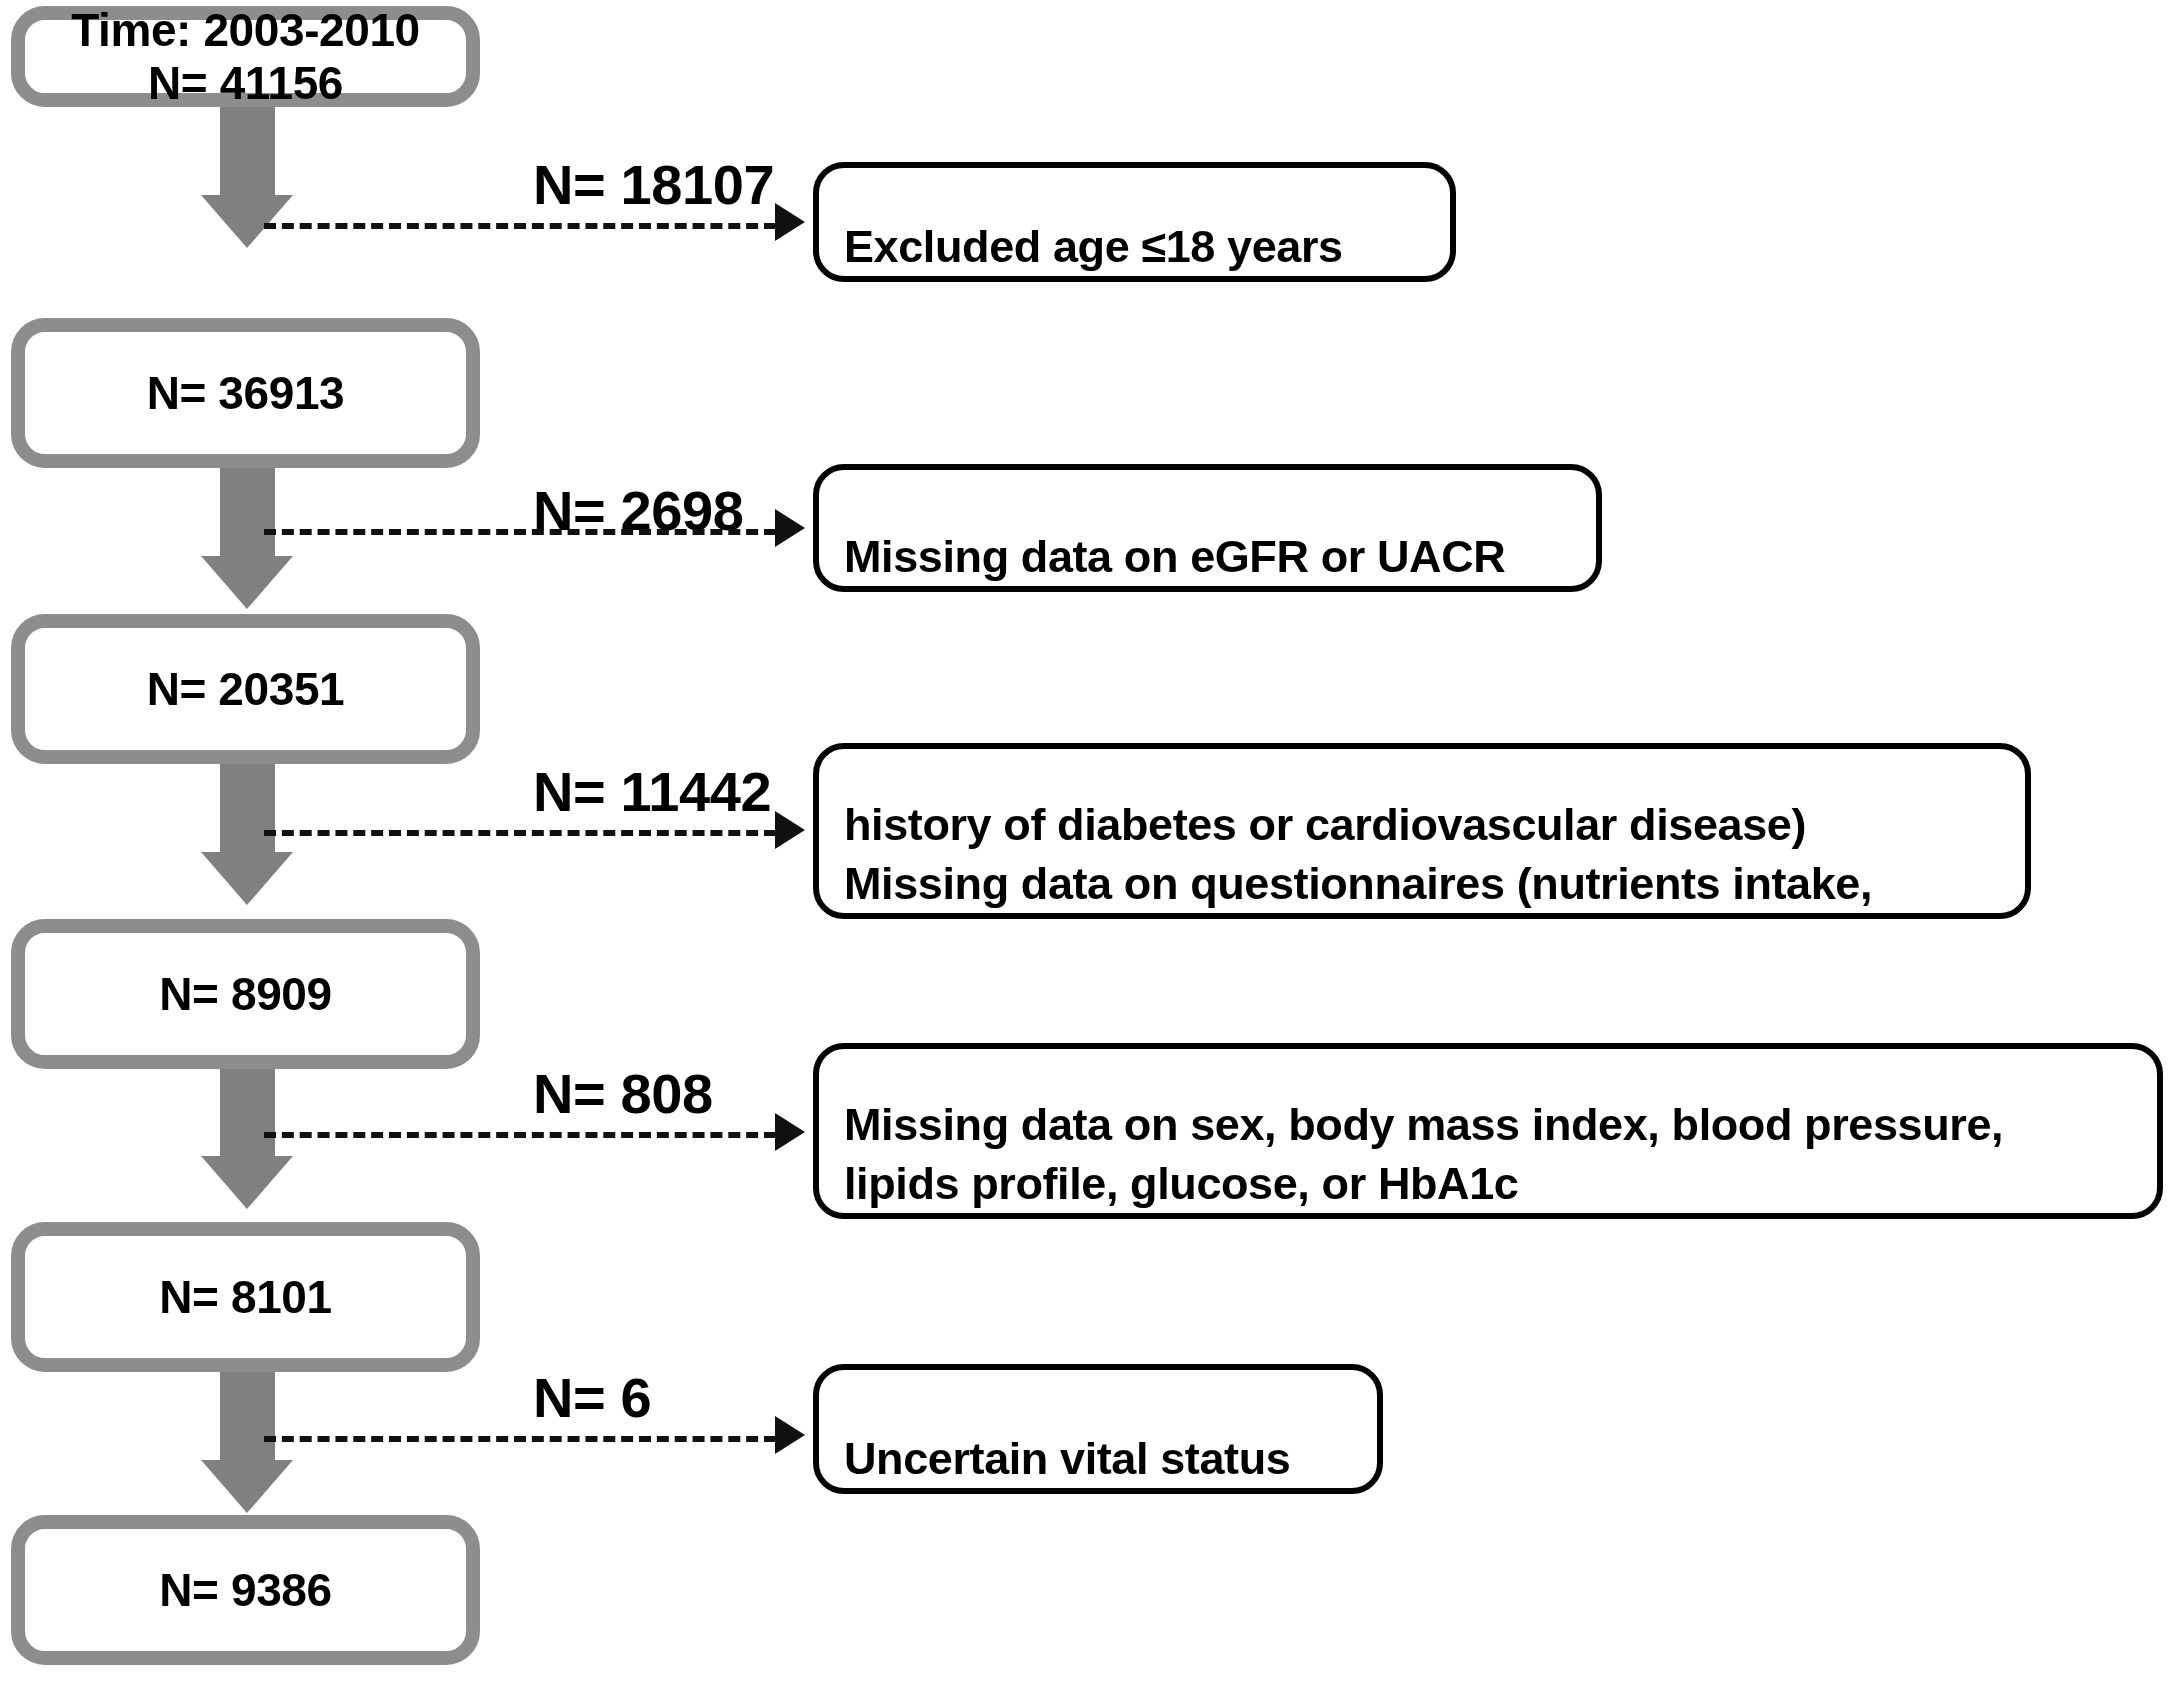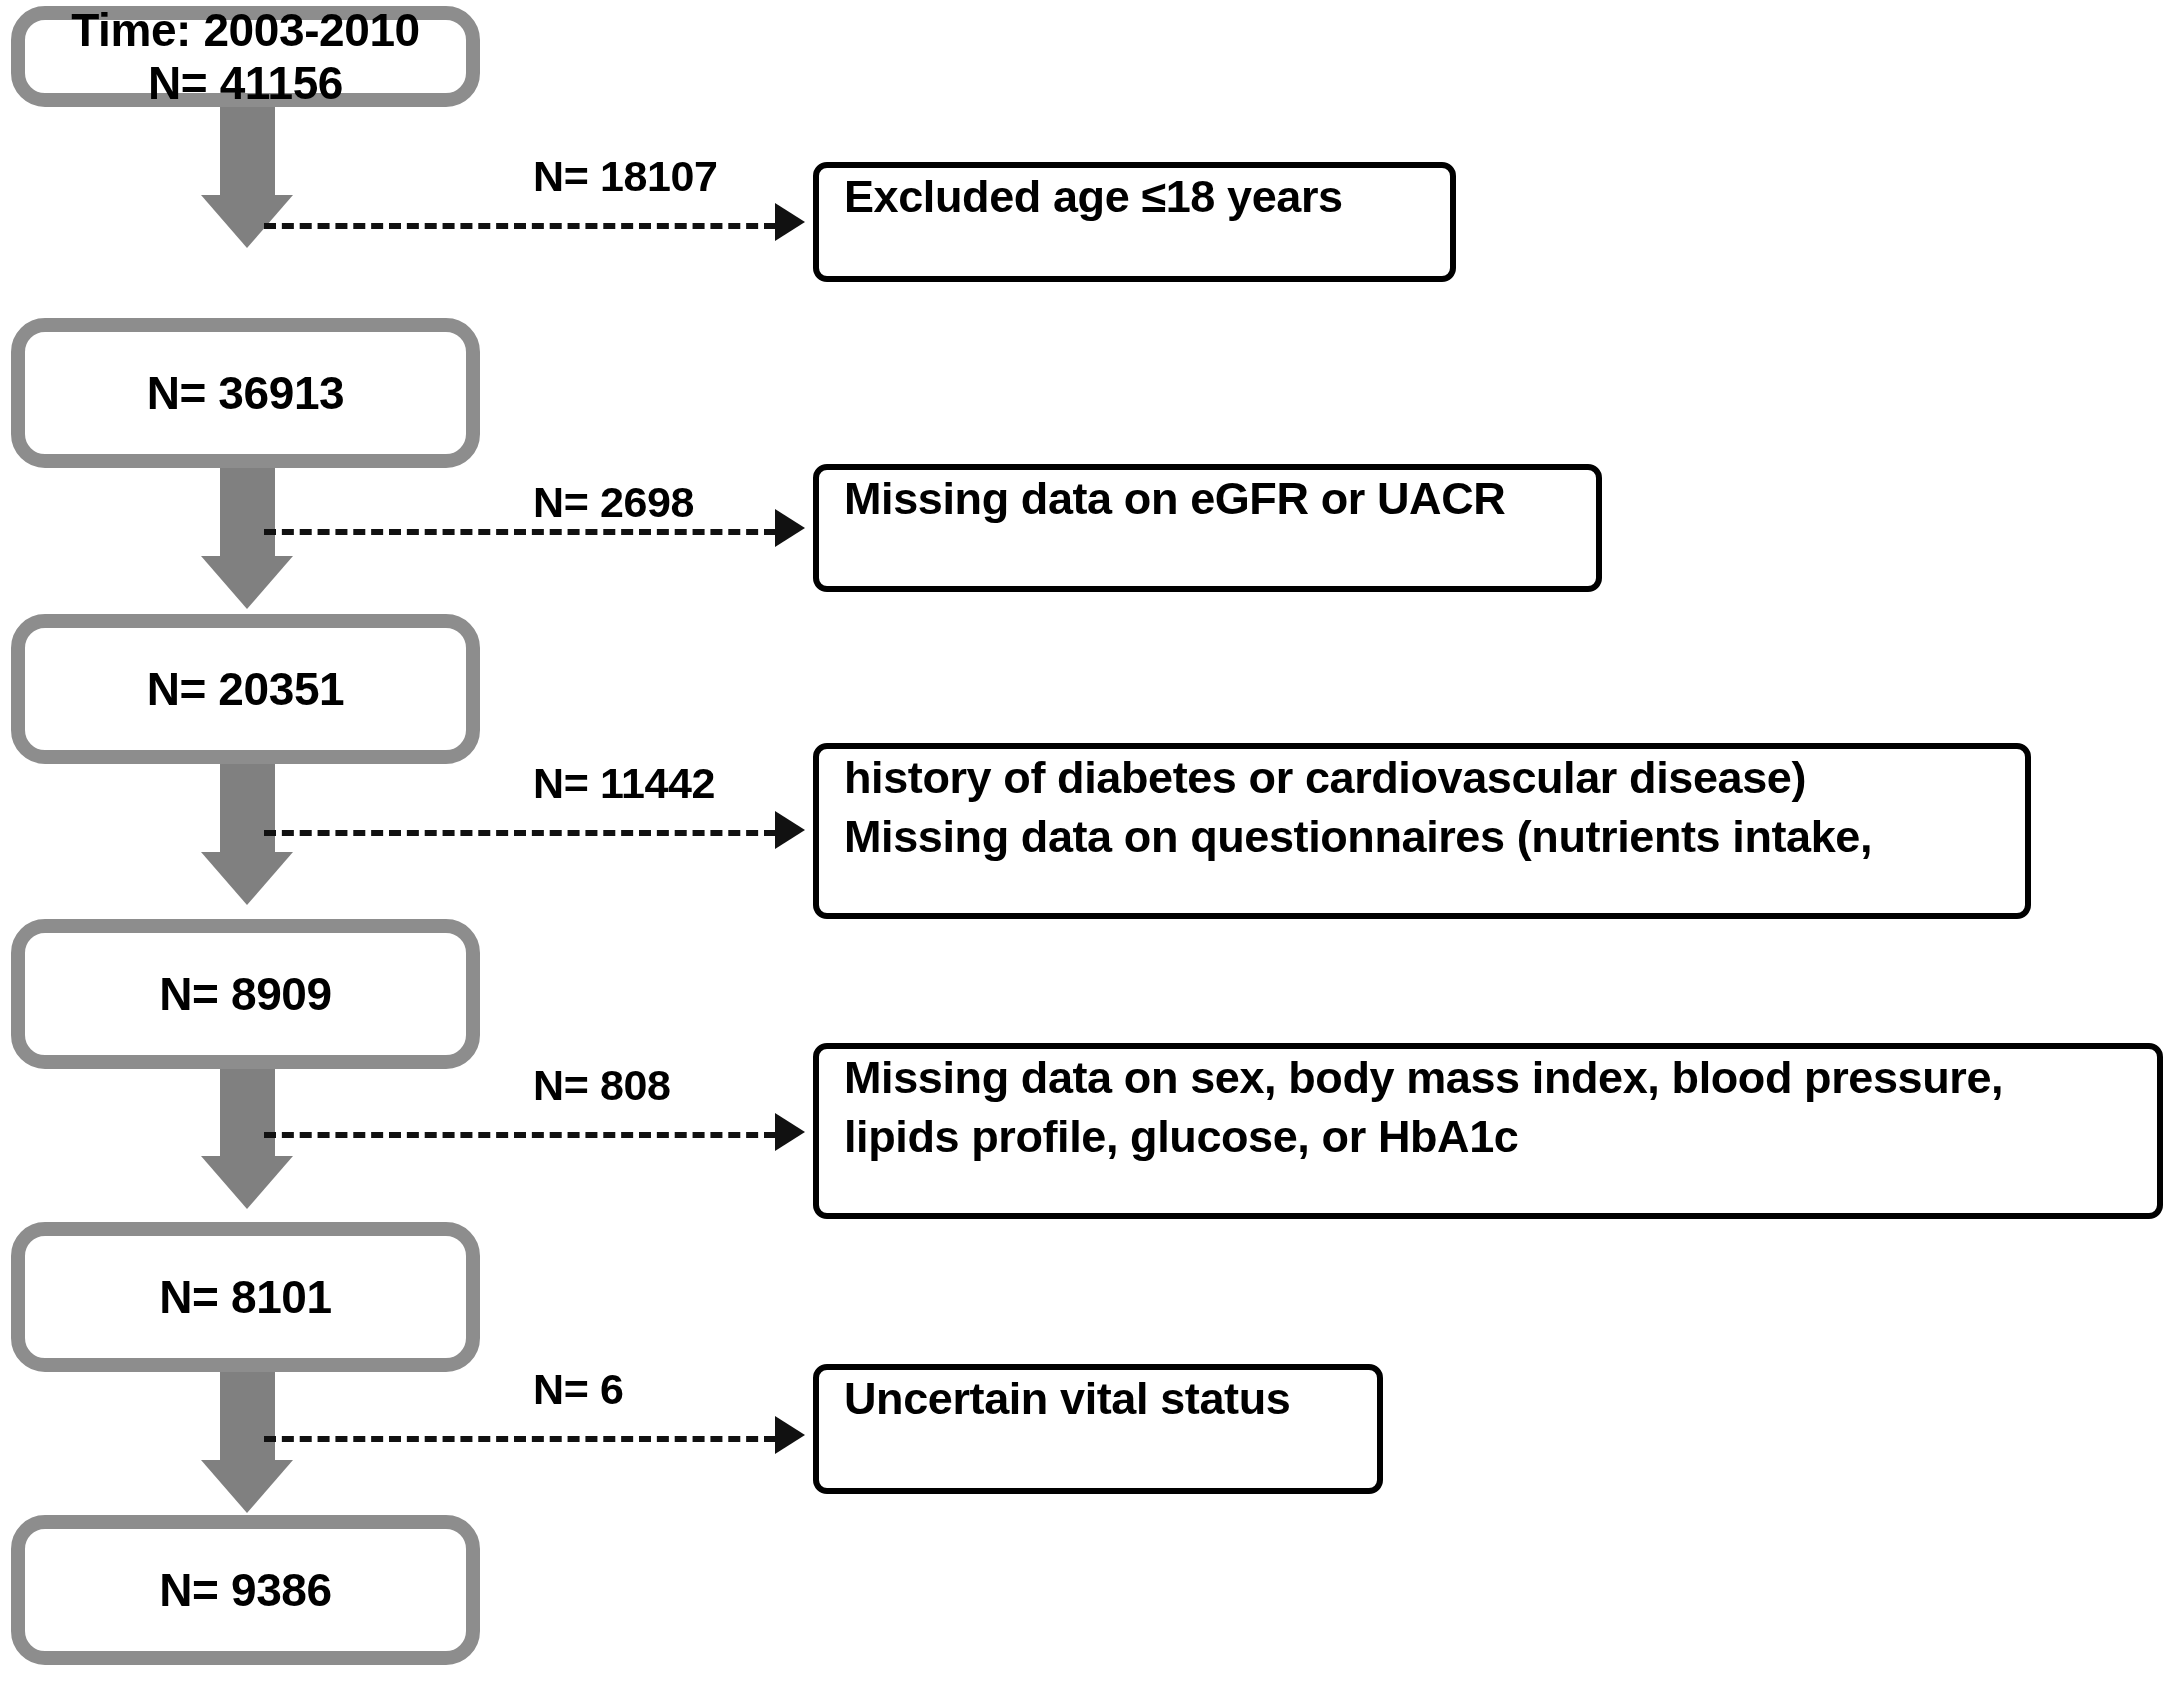--- a/index.html
+++ b/index.html
@@ -42,35 +42,35 @@
   .dashhead{position:absolute;width:0;height:0;
     border-top:19.3px solid transparent;
     border-bottom:19.3px solid transparent;
     border-left:30px solid #111111;}
 
   
   .nlabel{
     position:absolute;
     color:#000000;
     font-weight:bold;
-    font-size:43px;
+    font-size:56px;
     white-space:nowrap;
     letter-spacing:-0.4px;
   }
 
   
   .exbox{
     position:absolute;
     box-sizing:border-box;
     background:#ffffff;
     border:6.7px solid #000000;
-    border-radius:14px;
+    border-radius:31px;
     display:flex;
     flex-direction:column;
-    justify-content:flex-start;
+    justify-content:flex-end;
     color:#000000;
     font-weight:bold;
     font-size:45px;
     line-height:1.3;
     letter-spacing:-0.4px;
     padding-left:25px;
     padding-right:22px;
   }
   .exbox .line{display:block;white-space:nowrap;}
 </style>

